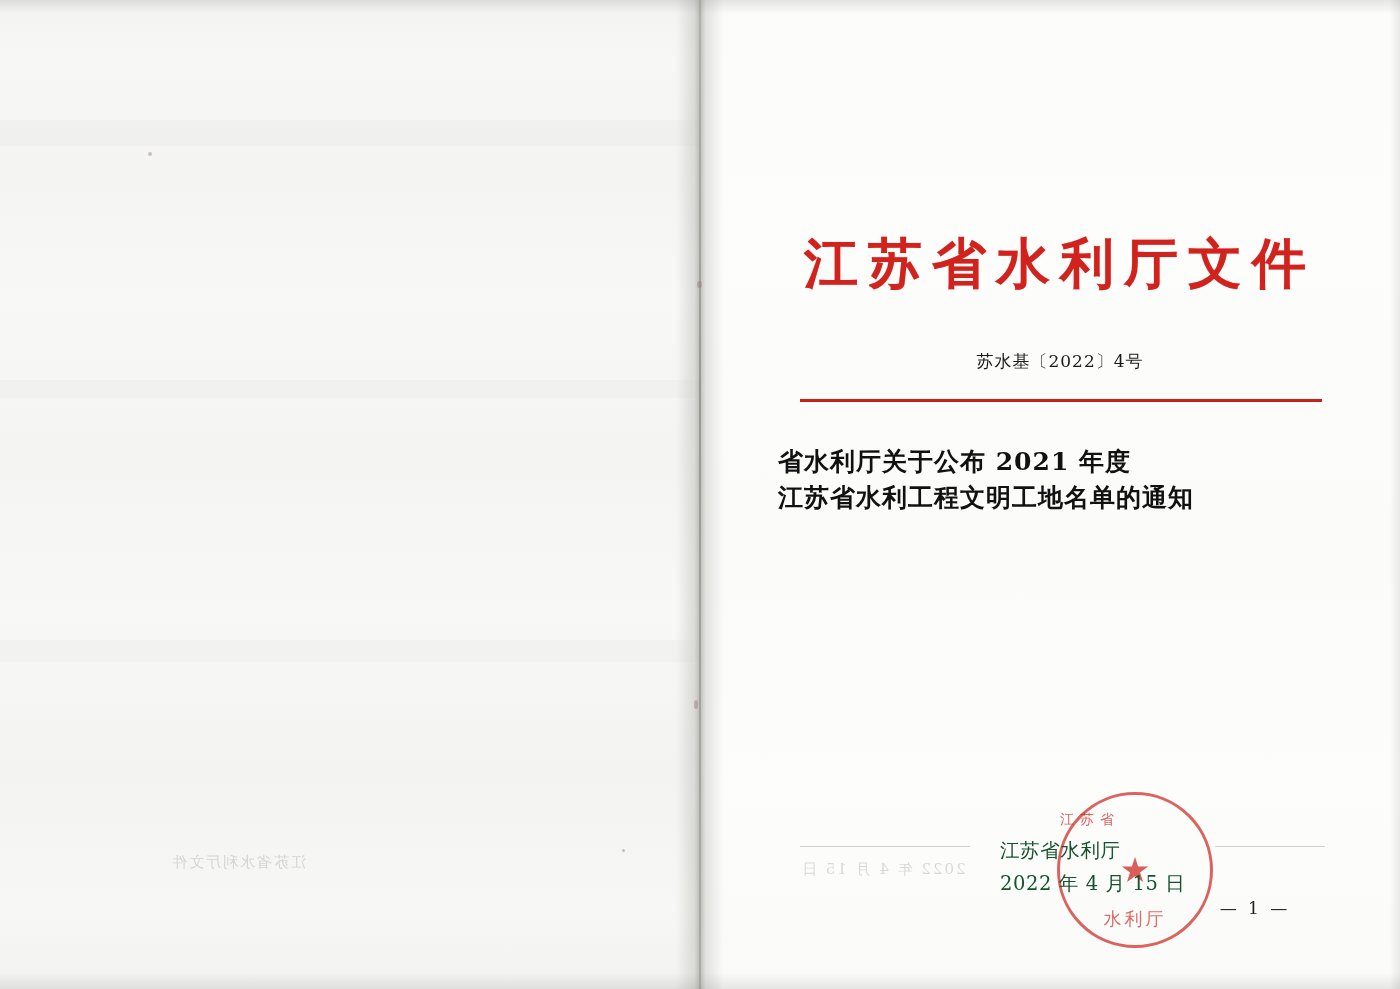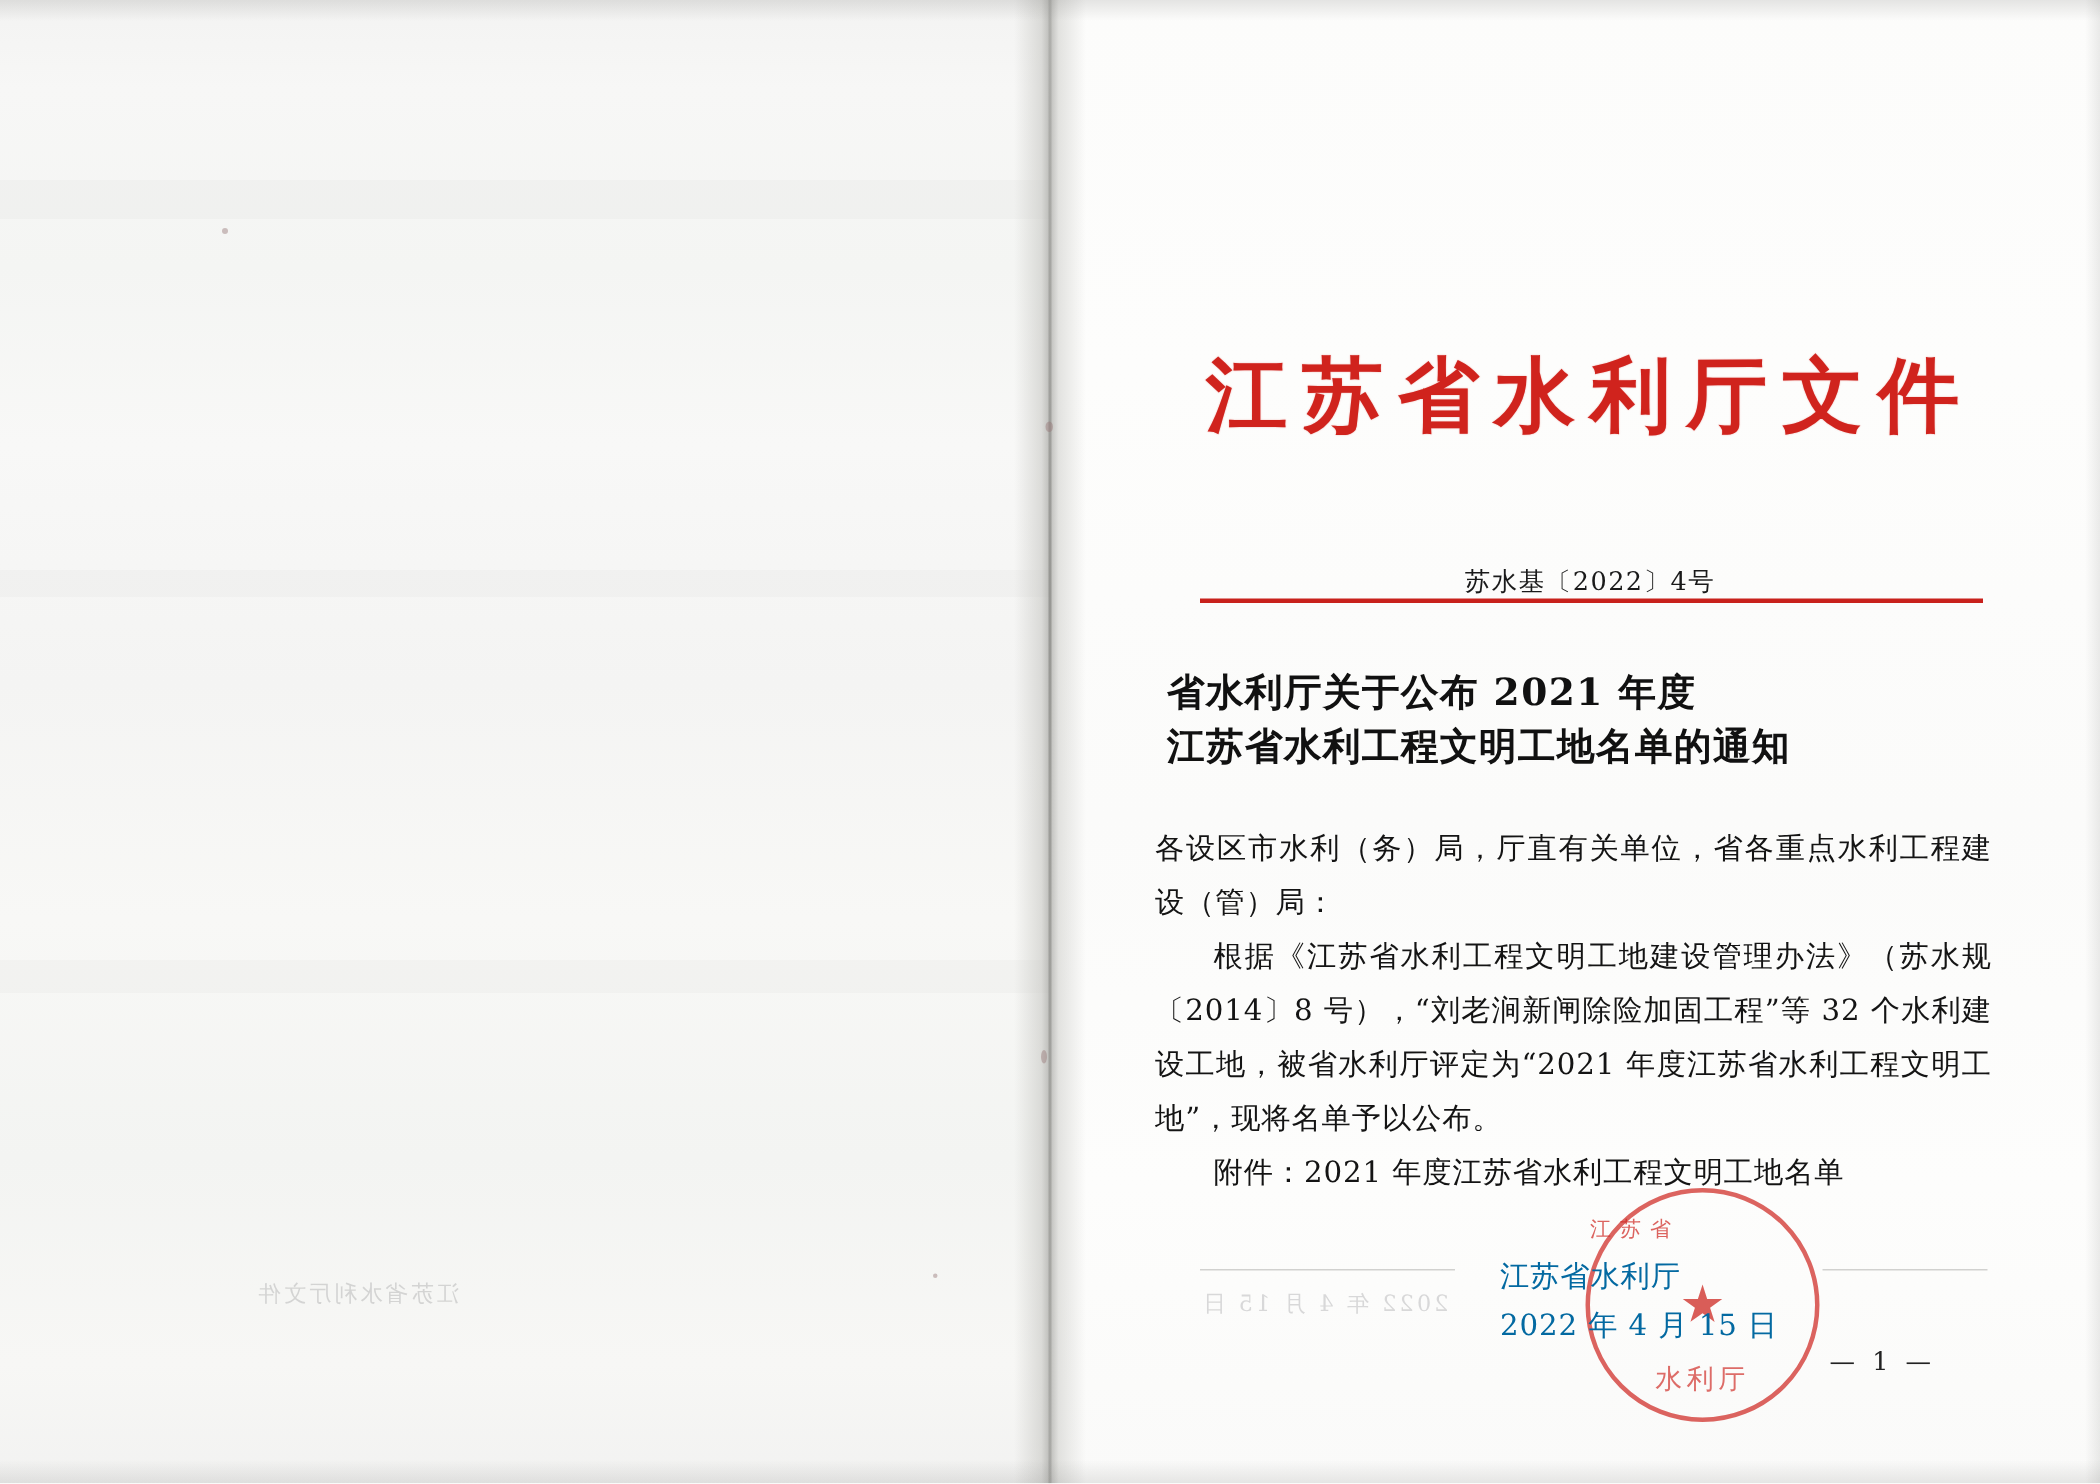--- a/index.html
+++ b/index.html
@@ -74,21 +74,21 @@
     line-height: 1.15;
     font-weight: 700;
     letter-spacing: 10px;
     color: #d0231d;
     white-space: nowrap;
     text-shadow: 0 0 1px rgba(208,35,29,0.45);
   }
   .doc-number {
     position: absolute;
     left: 790px;
-    top: 376px;
+    top: 350px;
     width: 540px;
     text-align: center;
     font-size: 17px;
     letter-spacing: 1px;
     color: #1a1a1a;
   }
   .red-rule {
     position: absolute;
     left: 800px;
     top: 399px;
@@ -125,21 +125,21 @@
   .body-block p.indent { text-indent: 2em; }
 
   .signature {
     position: absolute;
     left: 1000px;
     top: 834px;
     width: 330px;
     font-size: 19.5px;
     line-height: 33px;
     letter-spacing: 0.6px;
-    color: #0369a1;
+    color: #14532d;
   }
   .signature .sig-line { display: block; white-space: nowrap; }
 
   
   .seal {
     position: absolute;
     left: 1057px;
     top: 792px;
     width: 150px;
     height: 150px;
@@ -241,25 +241,20 @@
 
   <div class="doc-number">苏水基〔2022〕4号</div>
 
   <div class="red-rule"></div>
 
   <div class="subject">
     <span class="line">省水利厅关于公布 2021 年度</span>
     <span class="line">江苏省水利工程文明工地名单的通知</span>
   </div>
 
-  <div class="body-block">
-    <p>各设区市水利（务）局，厅直有关单位，省各重点水利工程建设（管）局：</p>
-    <p class="indent">根据《江苏省水利工程文明工地建设管理办法》（苏水规〔2014〕8 号），“刘老涧新闸除险加固工程”等 32 个水利建设工地，被省水利厅评定为“2021 年度江苏省水利工程文明工地”，现将名单予以公布。</p>
-    <p class="indent">附件：2021 年度江苏省水利工程文明工地名单</p>
-  </div>
 
   <div class="page-footer-rule"></div>
   <div class="page-footer-rule2"></div>
 
   <div class="seal">
     <div class="seal-text-top">江苏省</div>
     <div class="seal-star">★</div>
     <div class="seal-text-bottom">水利厅</div>
   </div>
 

